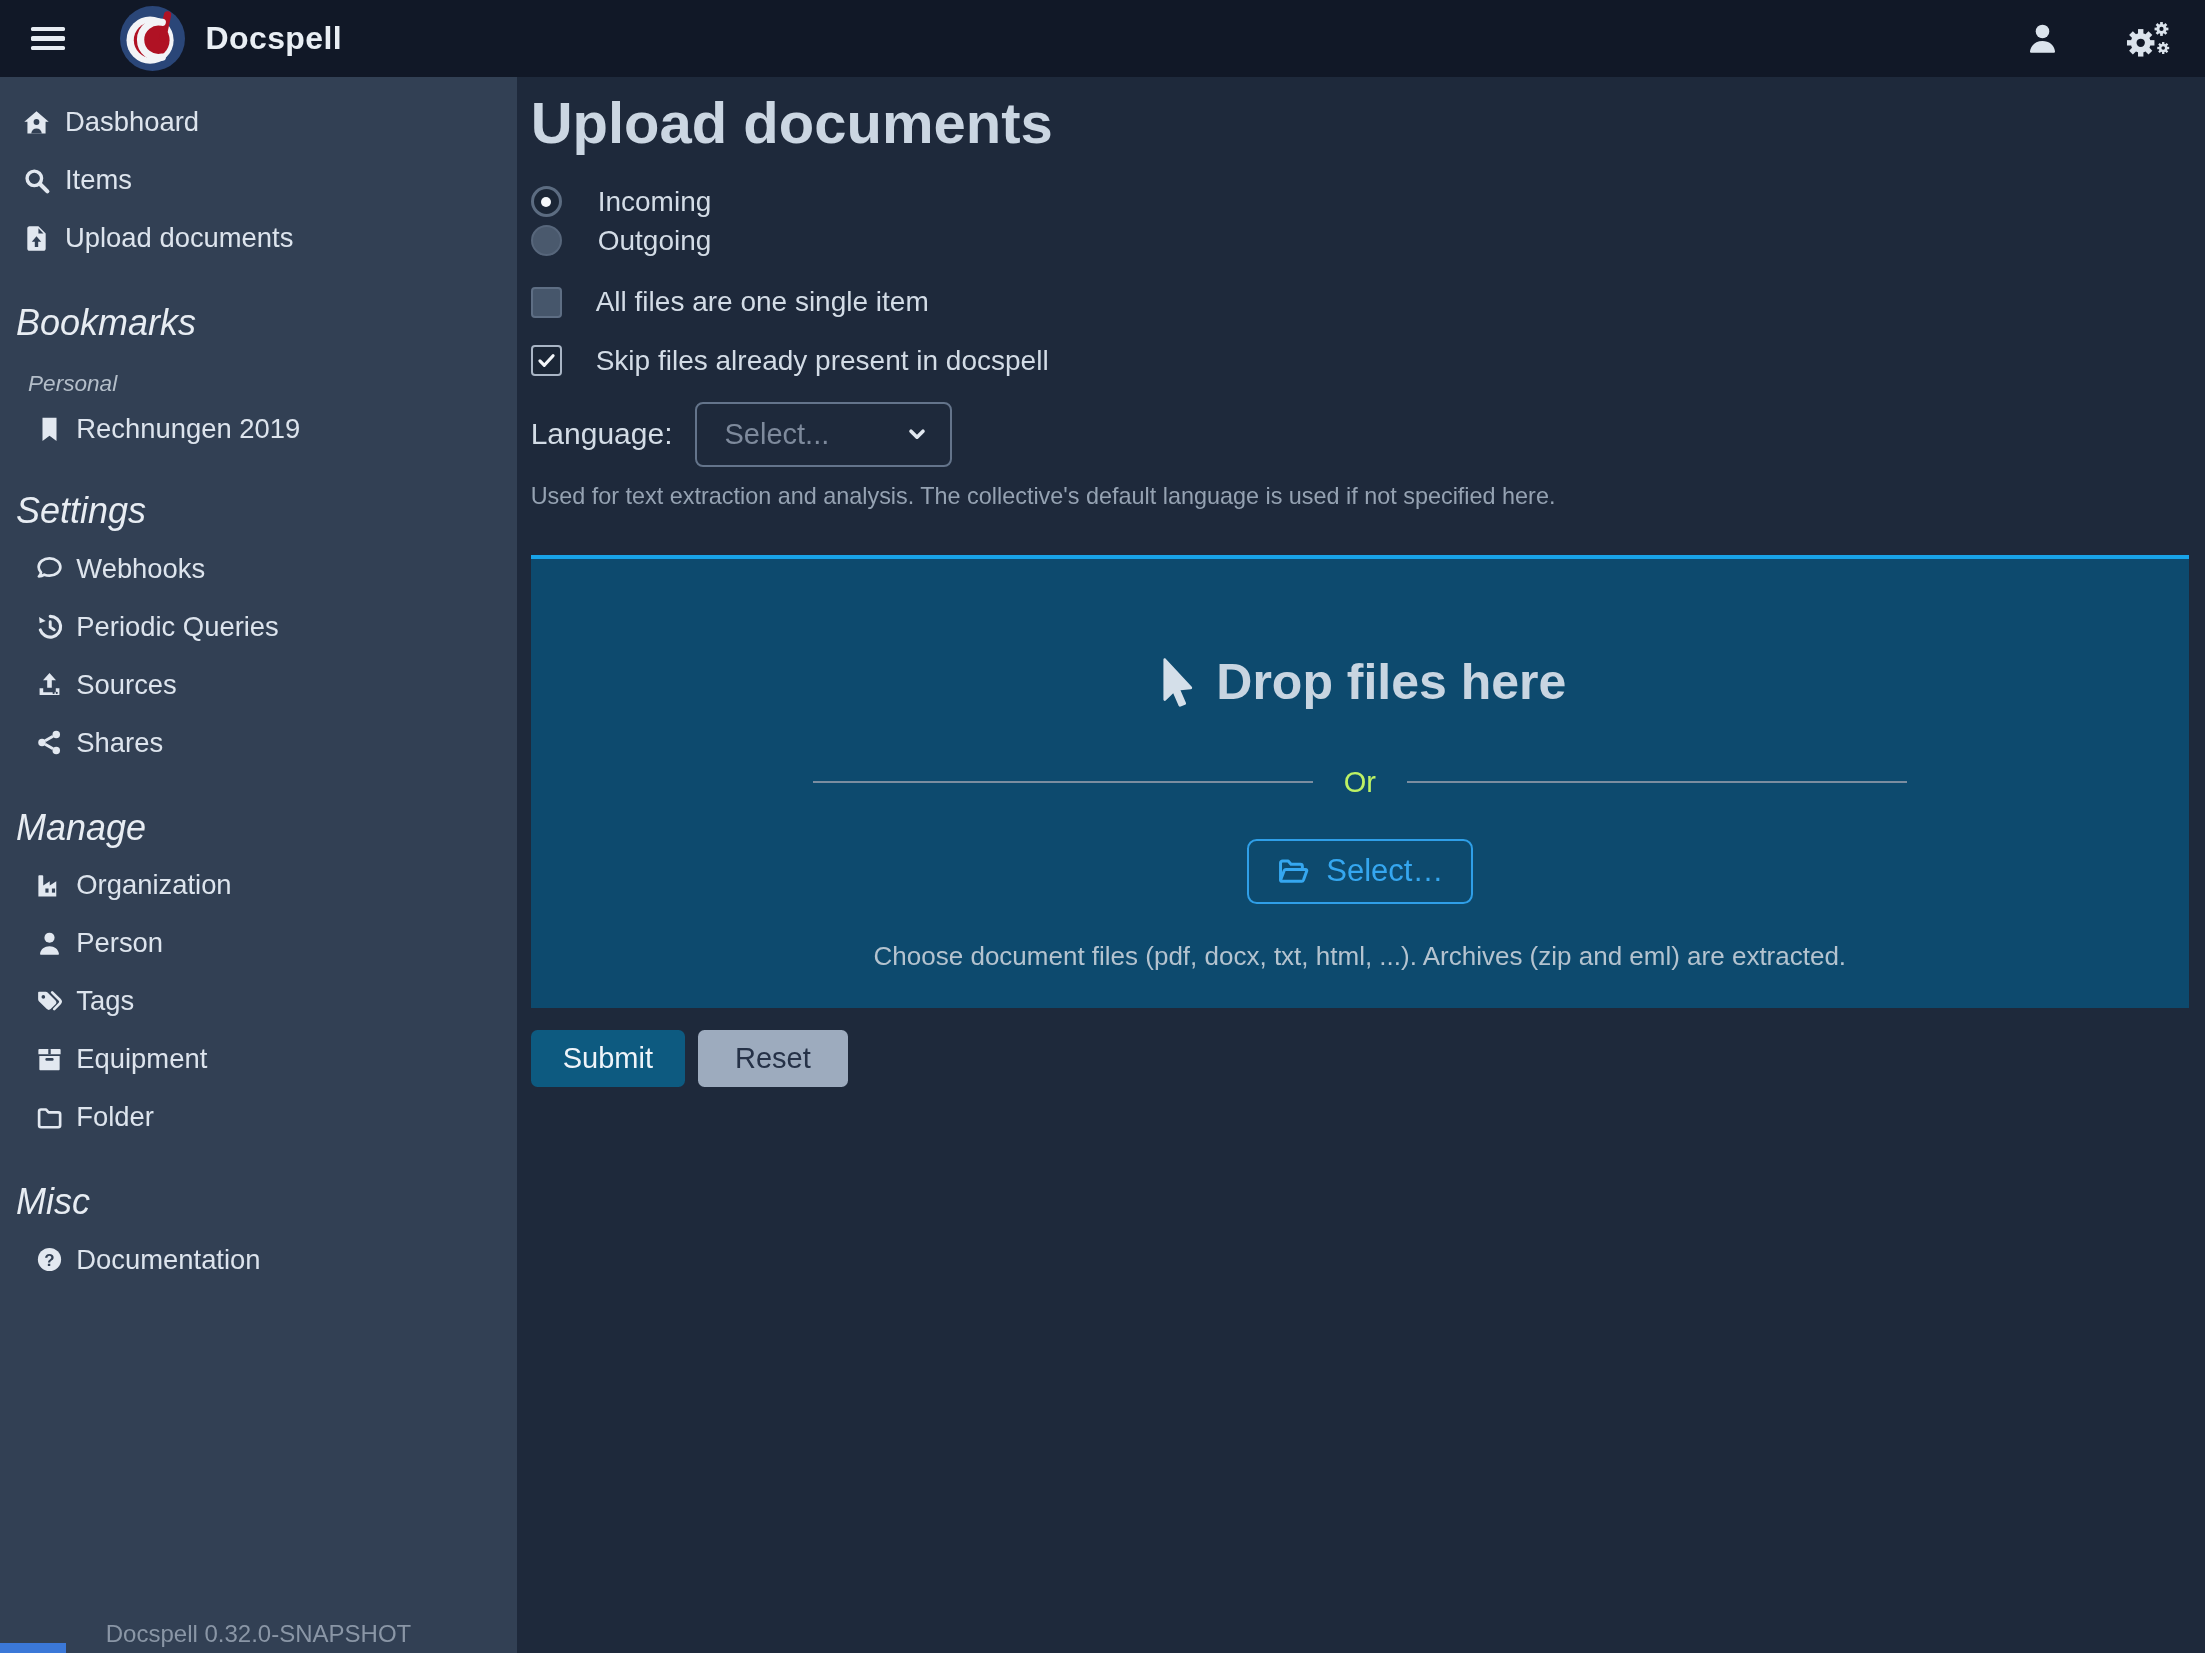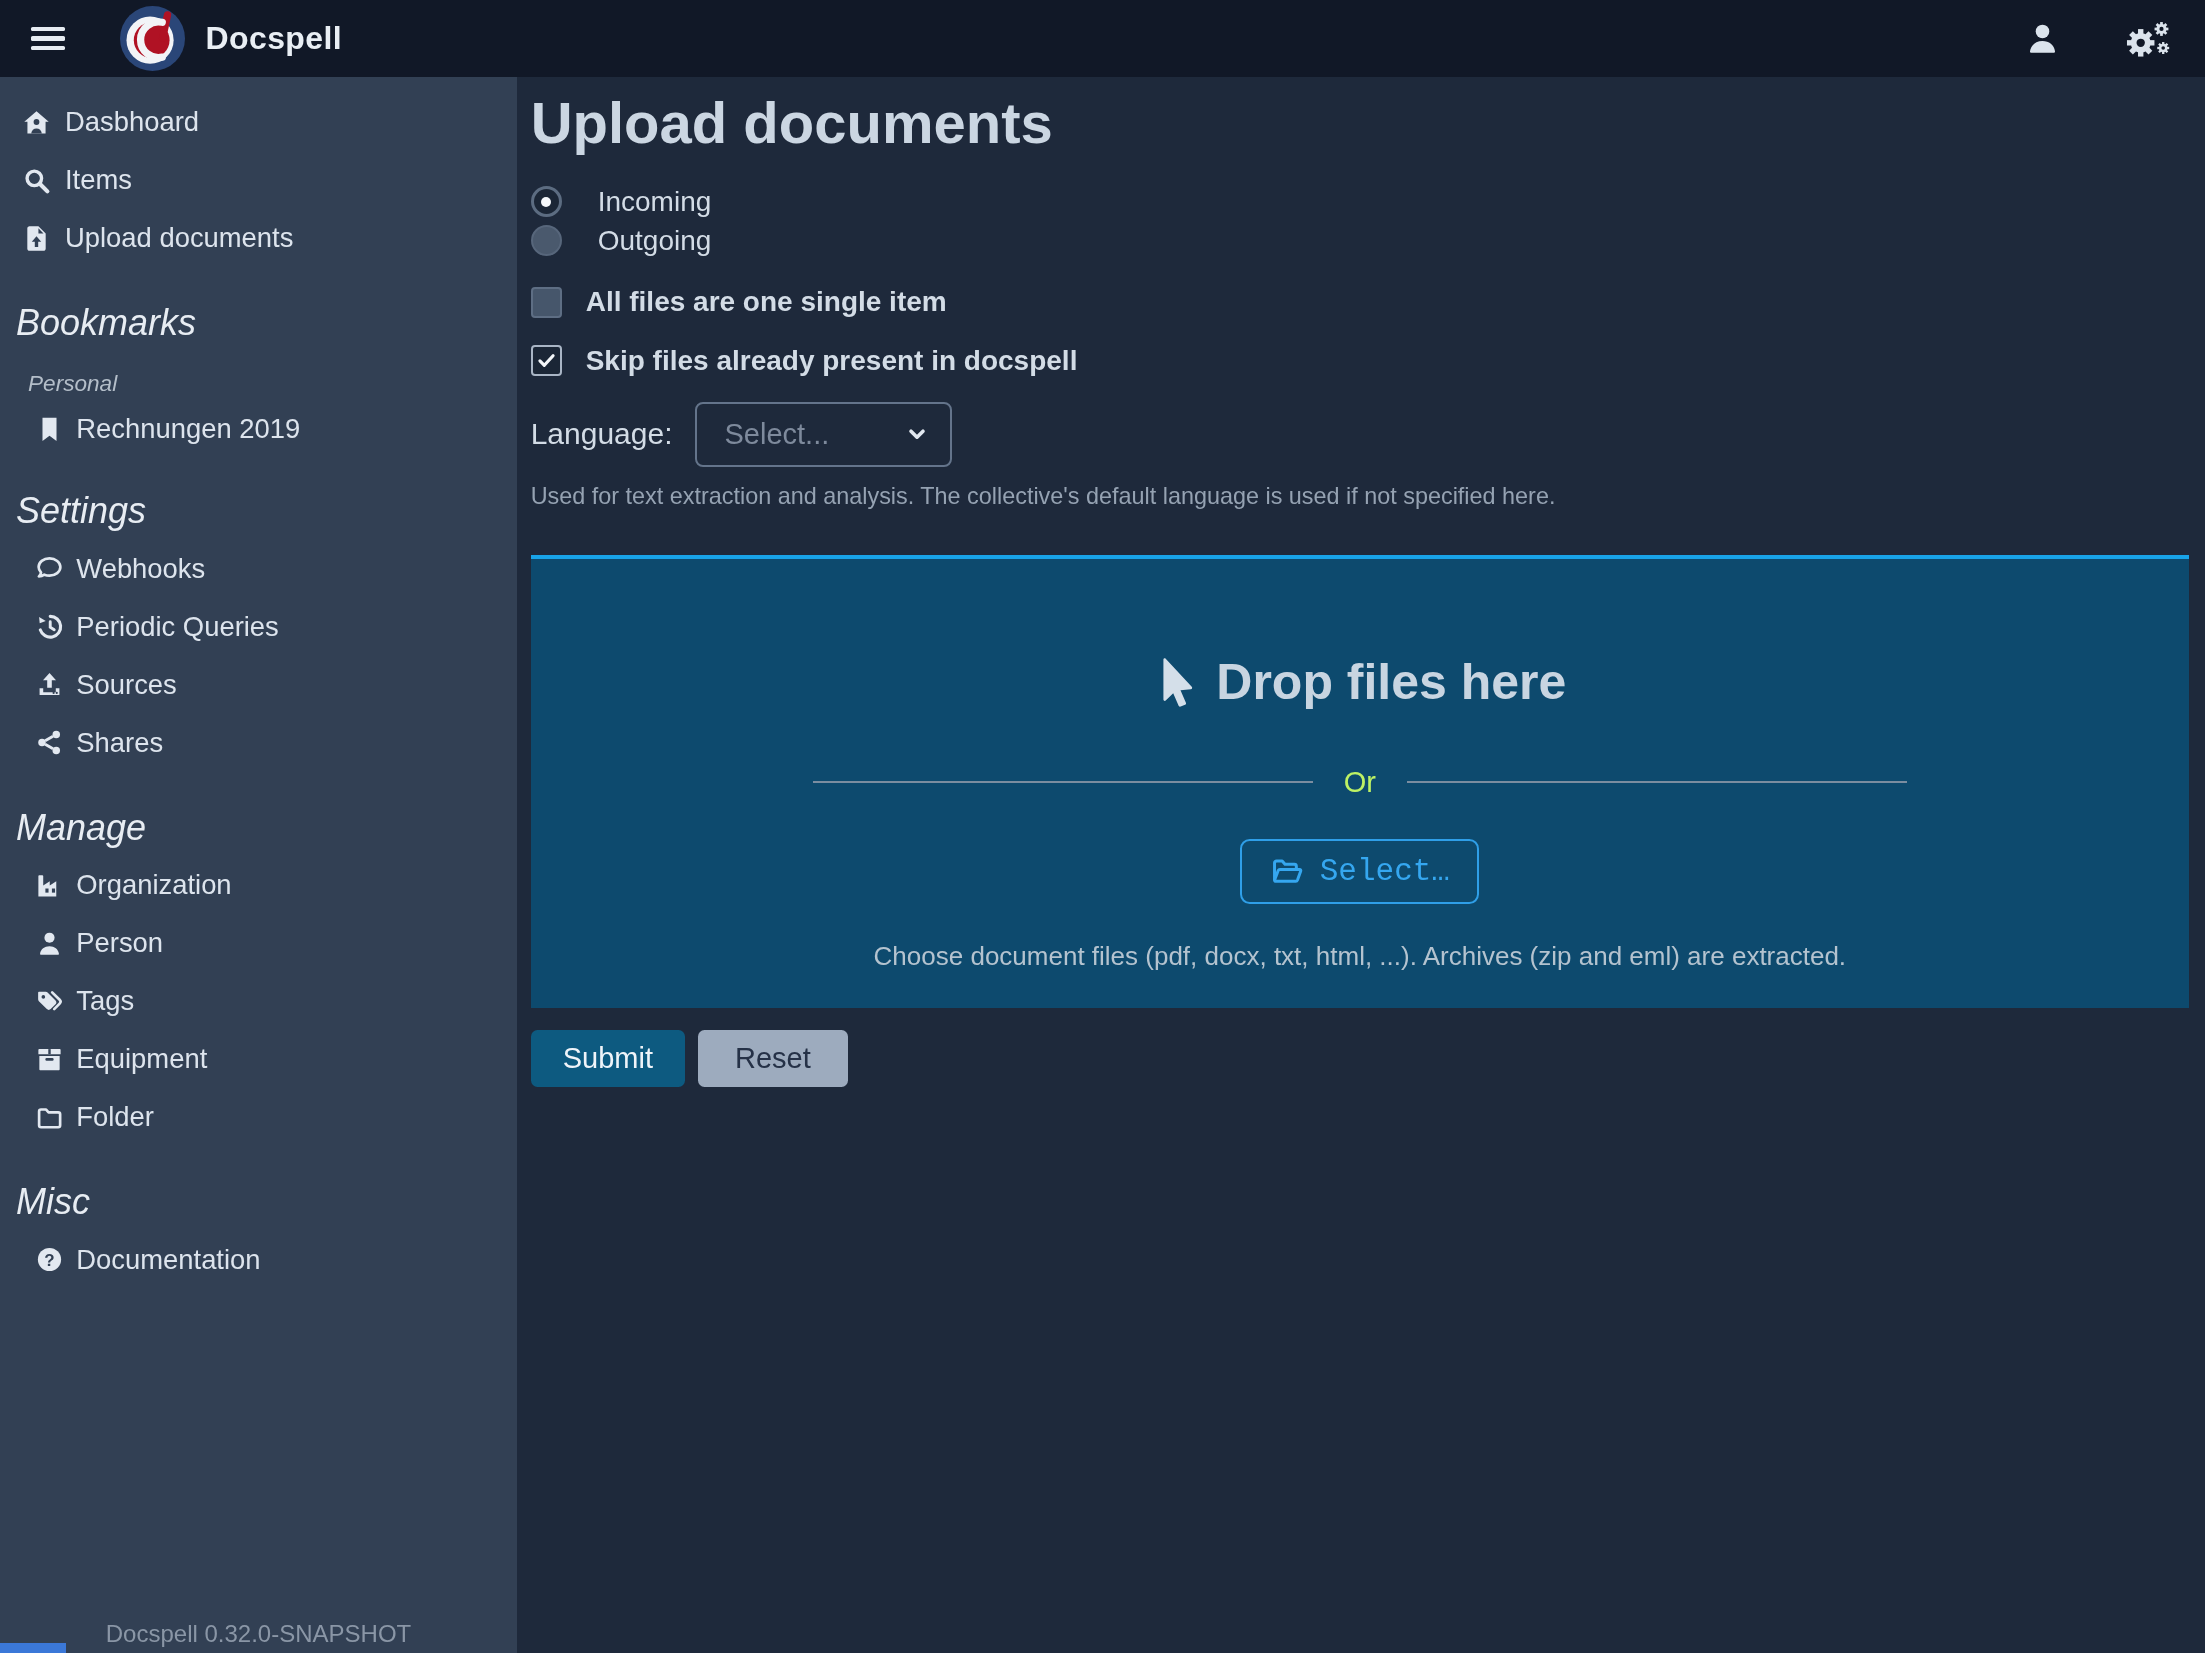--- a/index.html
+++ b/index.html
@@ -54,21 +54,21 @@
   .main{flex:1;min-width:0;background:#1e293b;padding:0 16px 0 13.7px;box-sizing:border-box;}
   .page-title{margin:13px 0 0 0;font-size:58px;line-height:65px;font-weight:700;color:#cbd6e2;}
 
   .radio-group{margin-top:27.4px;}
   .radio-row{display:flex;align-items:center;height:39px;gap:36px;font-size:28px;color:#d3dce6;cursor:pointer;}
   .radio{width:31px;height:31px;border-radius:50%;box-sizing:border-box;flex-shrink:0;}
   .radio.on{background:#1b2636;border:3.2px solid #5c6c81;display:flex;align-items:center;justify-content:center;}
   .radio.on::after{content:"";width:10.5px;height:10.5px;border-radius:50%;background:#f5f8fb;}
   .radio.off{background:#4a596d;border:2.4px solid #57667b;}
 
-  .check-row{display:flex;align-items:center;height:36px;gap:24px;font-size:28px;color:#d3dce6;cursor:pointer;font-weight:bold;}
+  .check-row{display:flex;align-items:center;height:36px;gap:34px;font-size:28px;color:#d3dce6;cursor:pointer;}
   .check-row.first{margin-top:24px;}
   .check-row + .check-row{margin-top:22.6px;}
   .checkbox{width:31px;height:31px;border-radius:4px;box-sizing:border-box;flex-shrink:0;display:flex;align-items:center;justify-content:center;}
   .checkbox.off{background:#46566b;border:2.4px solid #5e6e84;}
   .checkbox.on{background:#1b2636;border:2.4px solid #a9b5c5;}
   .checkbox.on svg{width:21px;height:21px;}
 
   .lang-row{margin-top:22.6px;display:flex;align-items:center;gap:22.6px;}
   .lang-label{font-size:30px;color:#d3dce6;}
   .select-box{
@@ -86,21 +86,21 @@
     color:#c8d5e1;
   }
   .drop-title{margin-top:94px;display:flex;align-items:center;gap:18px;font-size:50px;font-weight:700;color:#c8d5e1;}
   .drop-title svg{width:45px;height:50px;color:#d4dfe9;}
   .or-divider{margin-top:55px;width:66%;display:flex;align-items:center;gap:31px;font-size:29px;color:#bef264;}
   .or-divider .line{flex:1;height:1.6px;background:#7b8da0;}
   .select-btn{
     margin-top:40px;display:flex;align-items:center;gap:16px;
     border:2.4px solid #2f9fe8;border-radius:9.7px;background:transparent;
     padding:0 27.4px;height:65px;font-size:31px;color:#35a7f0;cursor:pointer;
-    font-family:Liberation Mono, monospace;
+    font-family:Liberation Sans, sans-serif;
   }
   .select-btn svg{width:34px;height:34px;}
   .drop-desc{margin-top:37px;font-size:26px;color:#b4c3cf;}
 
   .actions{margin-top:22.6px;display:flex;gap:13px;}
   .btn{height:57px;border:none;border-radius:6.5px;font-size:29px;cursor:pointer;font-family:inherit;}
   .btn-submit{background:#0d5a80;color:#eff4f9;padding:0 32px;}
   .btn-reset{background:#9dabbe;color:#253147;padding:0 37px;}
 </style>
 </head>

